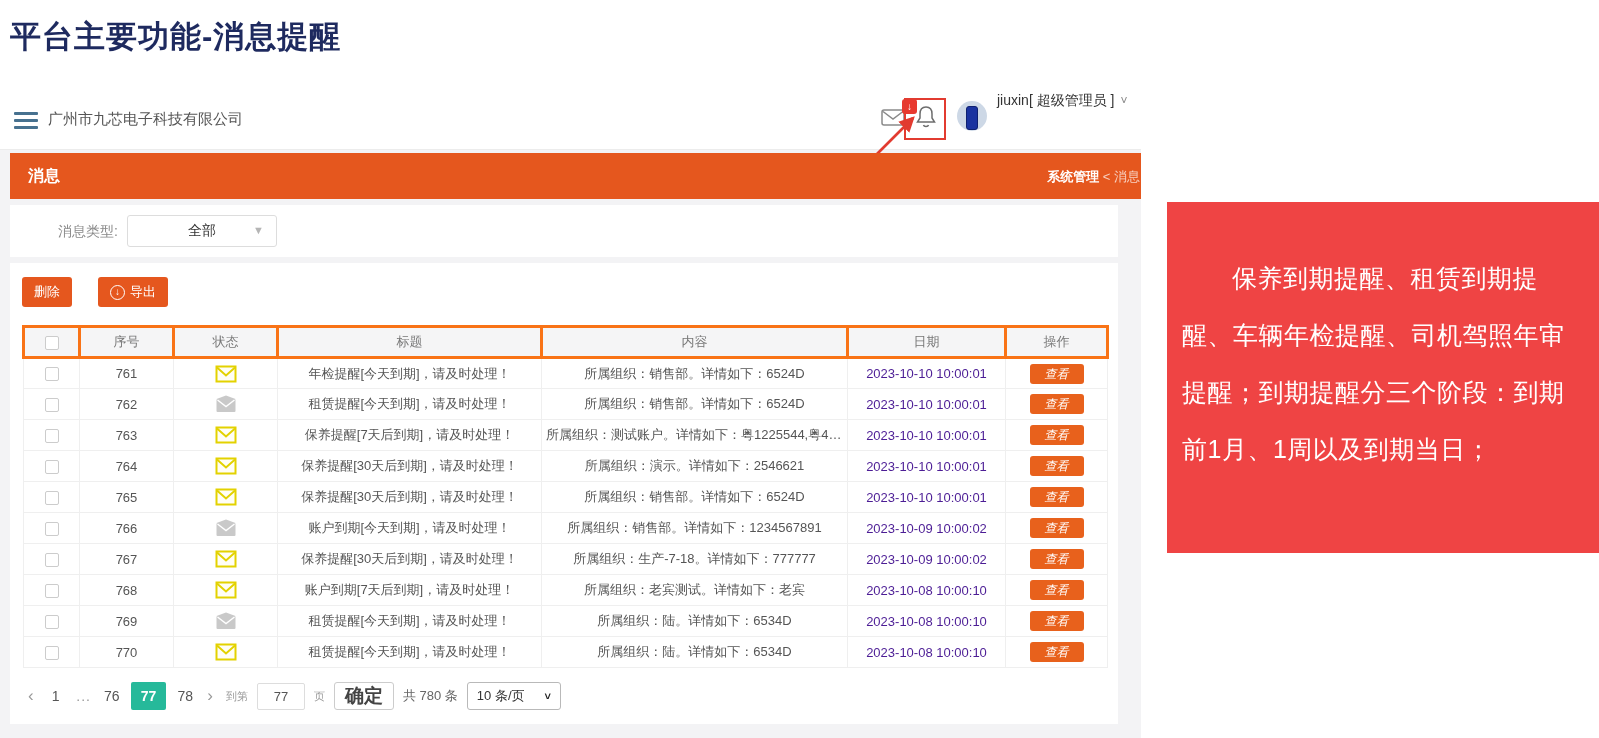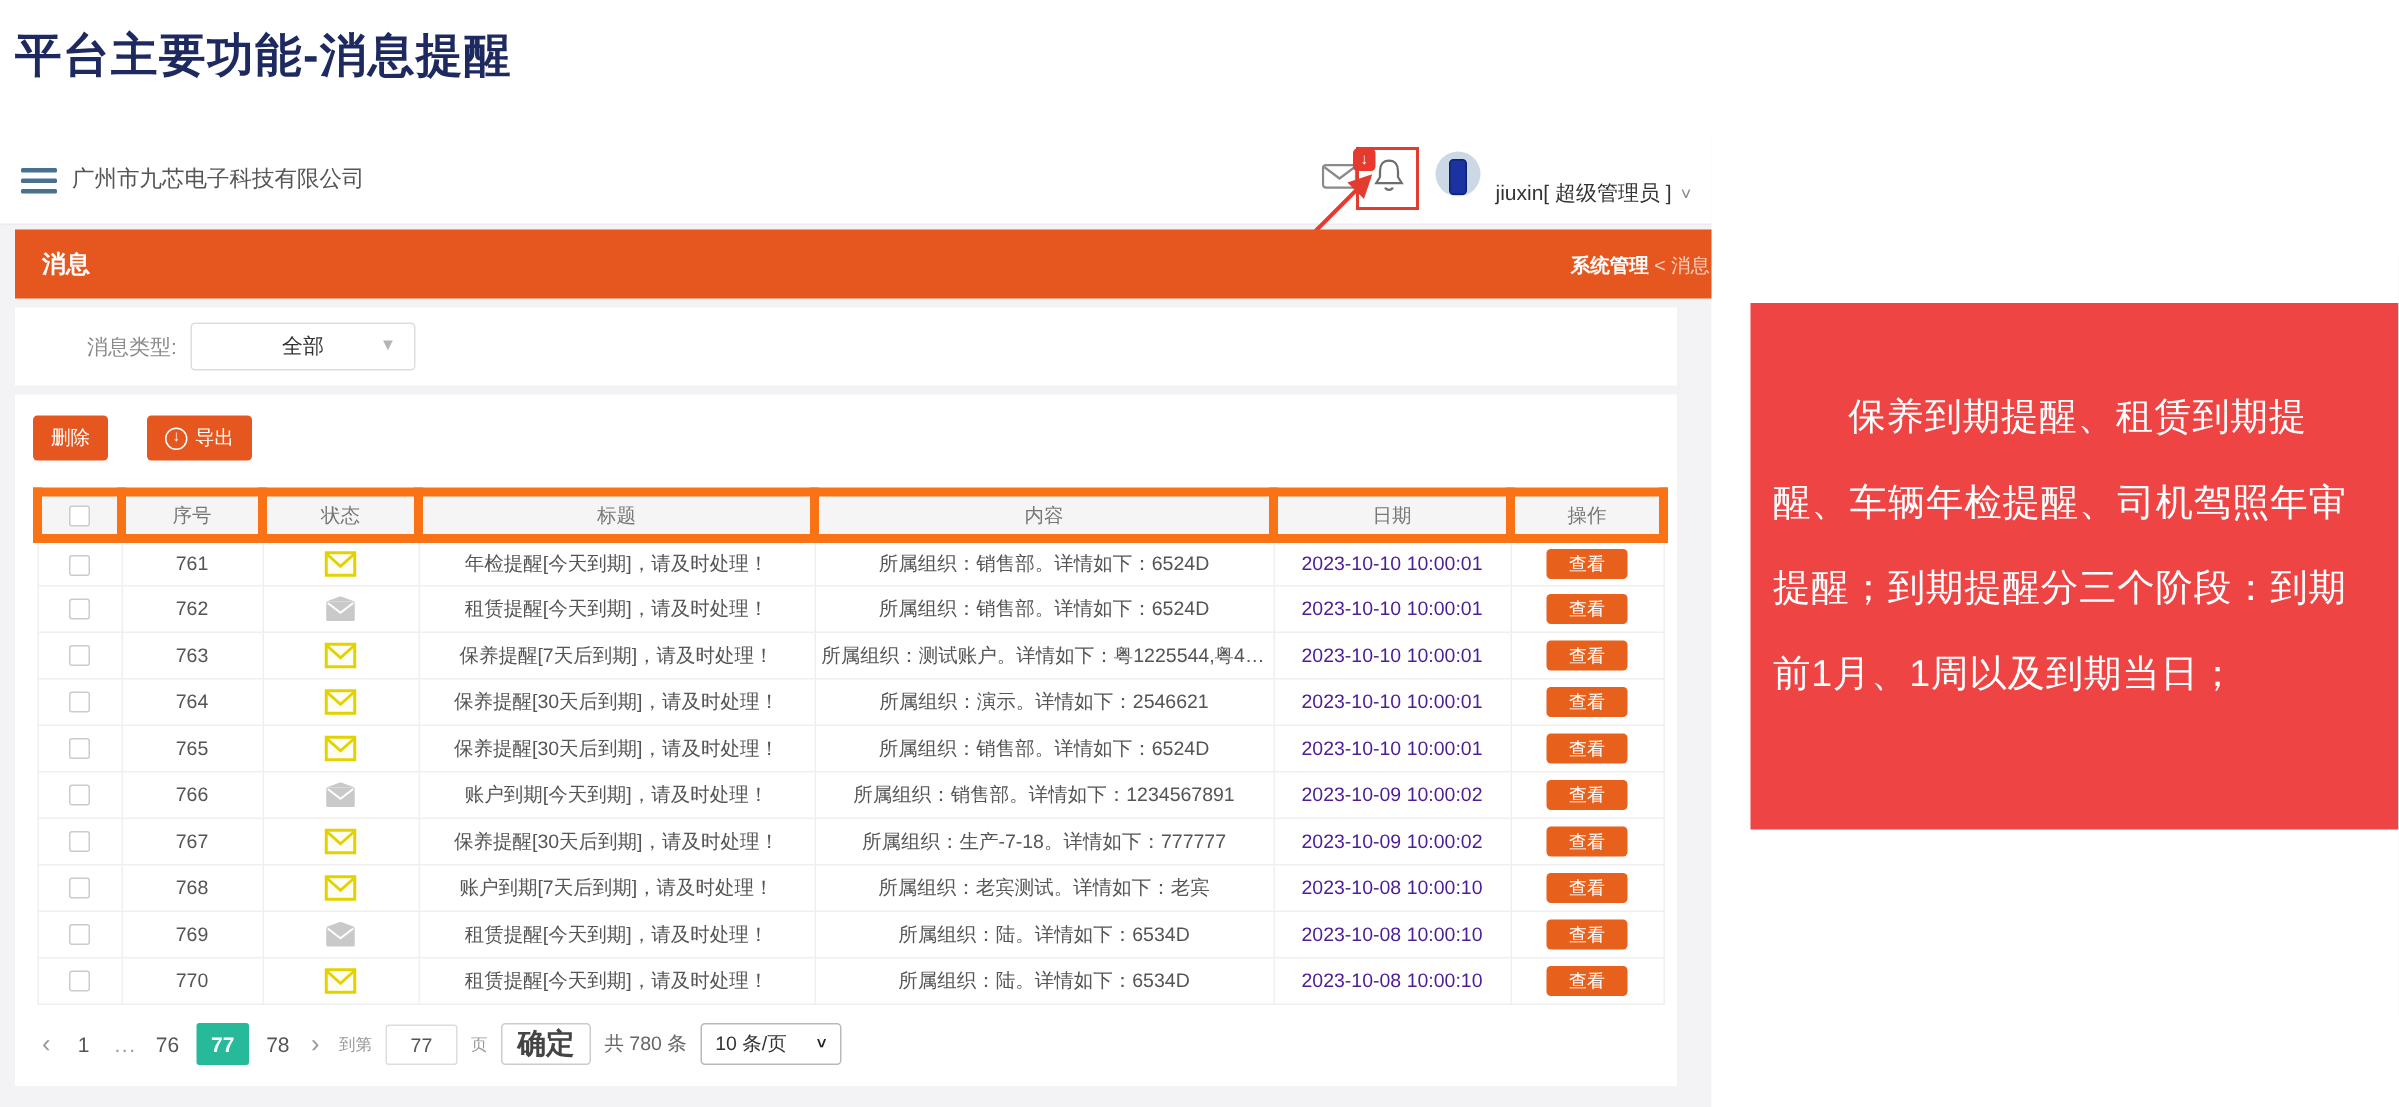--- a/index.html
+++ b/index.html
@@ -25,21 +25,21 @@
     border-radius:3px; color:#fff; font-size:10px; display:flex; align-items:center; justify-content:center;
   }
   .bell-wrap{ position:absolute; left:914px; top:15px; }
   .annot-rect{ position:absolute; left:904px; top:10px; width:42px; height:42px; border:2px solid #e23b30; }
   .annot-arrow{ position:absolute; left:869px; top:24px; width:56px; height:46px; }
   .avatar{
     position:absolute; left:957px; top:13px; width:30px; height:30px; border-radius:50%;
     background:#cdd8e6; overflow:hidden; display:flex; justify-content:center;
   }
   .avatar .bottle{ width:12px; height:24px; background:#1a33a0; border-radius:3px; margin-top:5px; border:1px solid #0e2070; }
-  .user{ position:absolute; left:997px; top:32px; font-size:14px; color:#333; cursor:pointer; white-space:nowrap; }
+  .user{ position:absolute; left:997px; top:4px; font-size:14px; color:#333; cursor:pointer; white-space:nowrap; }
   .user .caret{ color:#888; font-size:12px; margin-left:6px; }
   
   .page-bar{ position:absolute; left:10px; top:65px; width:1131px; height:46px; background:#e5571e; overflow:hidden; }
   .page-bar-title{ position:absolute; left:18px; top:13px; font-size:16px; font-weight:bold; color:#fff; }
   .breadcrumb{ position:absolute; right:1px; top:15px; font-size:13px; color:#fff; white-space:nowrap; }
   .breadcrumb .bc-parent{ font-weight:bold; cursor:pointer; }
   .breadcrumb .bc-sep,.breadcrumb .bc-current{ color:rgba(255,255,255,.72); }
   
   .filter-panel{ position:absolute; left:10px; top:117px; width:1108px; height:52px; background:#fff; }
   .filter-label{ position:absolute; left:48px; top:18px; font-size:14px; color:#8a8a8a; }
@@ -56,35 +56,35 @@
     color:#fff; font-size:13px; display:flex; align-items:center; gap:5px; cursor:pointer;
     font-family:inherit;
   }
   .exp-circle{
     width:15px; height:15px; border:1px solid #fff; border-radius:50%;
     display:inline-flex; align-items:center; justify-content:center; font-size:10px; line-height:1;
   }
   
   .msg-table{ position:absolute; left:12px; top:62px; width:1084px; border-collapse:collapse; table-layout:fixed; }
   .msg-table th{
-    height:31px; background:#f5f5f6; border:6px solid #f97316; font-weight:normal;
+    height:31px; background:#f5f5f6; border:3px solid #f97316; font-weight:normal;
     font-size:13px; color:#777; 
   }
   .msg-table td{
     height:31px; border:1px solid #efefef; font-size:13px; color:#555; text-align:center;
     overflow:hidden; white-space:nowrap; text-overflow:ellipsis; padding:0 4px;
   }
   .msg-table td.c-date{ color:#4c1d95; }
   .cb{
     display:inline-block; width:14px; height:14px; border:1px solid #ccc; border-radius:2px;
     background:#fff; vertical-align:middle; cursor:pointer;
   }
   .view-btn{
     display:inline-block; background:#e8611c; color:#fff; font-size:12px; padding:4px 15px;
-    border-radius:3px; cursor:pointer; line-height:1;
+    border-radius:3px; cursor:pointer; line-height:1;font-style:italic;
   }
   .env{ display:inline-block; vertical-align:middle; }
   
   .pagination{ position:absolute; left:14px; bottom:14px; display:flex; align-items:center; gap:9px; font-size:14px; color:#666; }
   .pg-arrow{ color:#999; font-size:17px; cursor:pointer; padding:0 4px; }
   .pg-pages{ display:flex; align-items:center; gap:10px; }
   .pg-item{ min-width:18px; text-align:center; cursor:pointer; color:#555; }
   .pg-item.dots{ cursor:default; color:#999; letter-spacing:1px; }
   .pg-item.active{ background:#26b99a; color:#fff; font-weight:bold; padding:6px 10px; border-radius:2px; cursor:default; }
   .goto-label,.page-unit{ color:#9a9a9a; font-size:11px; }

